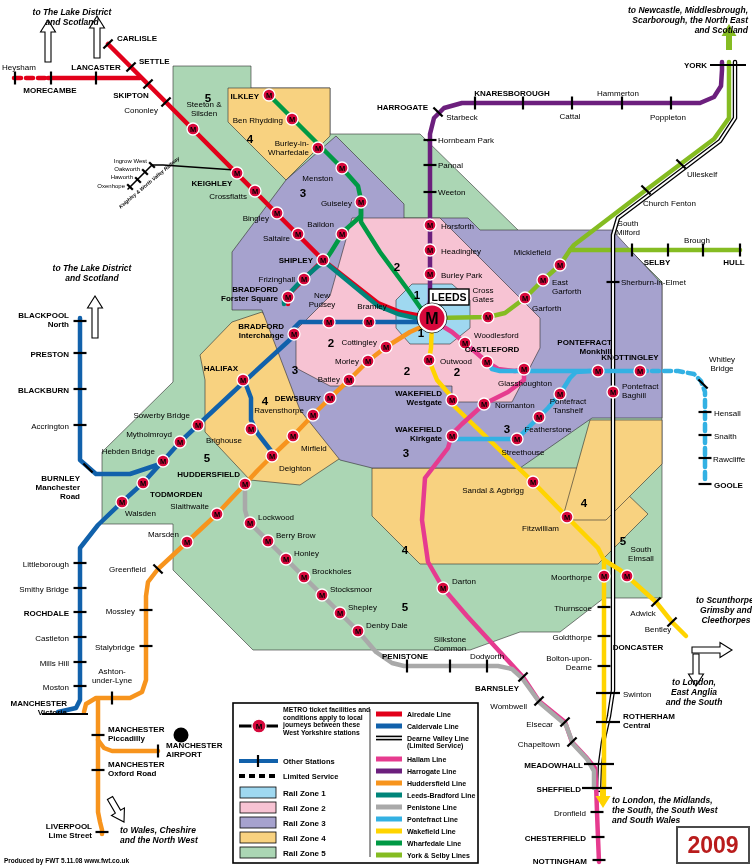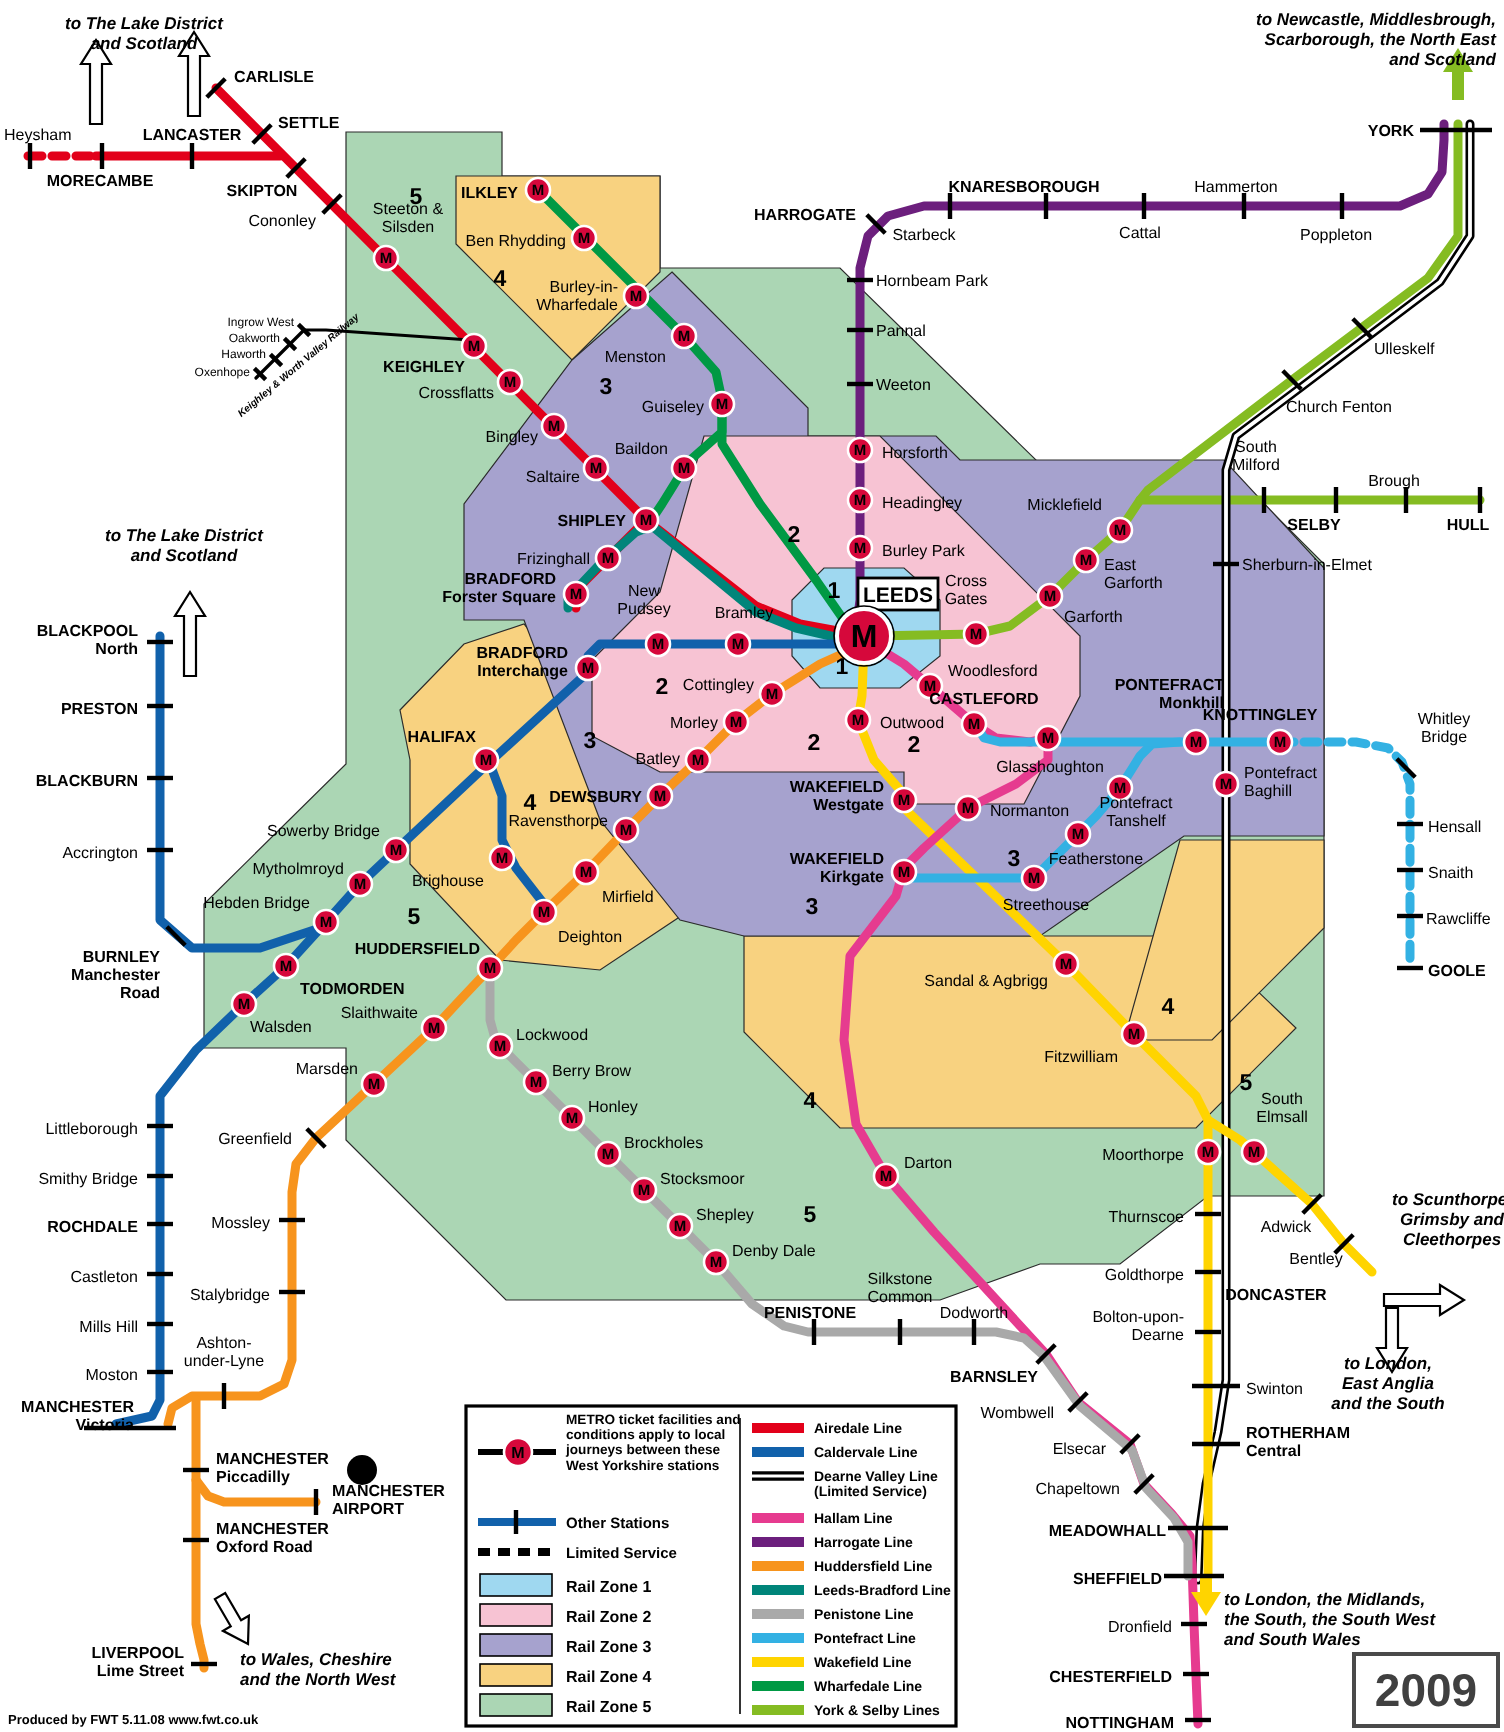--- a/index.html
+++ b/index.html
@@ -3,21 +3,21 @@
 <meta charset="utf-8">
 <style>
   html,body{margin:0;padding:0;background:#fff;}
   #wrap{position:relative;width:752px;height:866px;background:#fff;overflow:hidden;
         font-family:"Liberation Sans",sans-serif;}
   svg{position:absolute;left:0;top:0;}
   svg text{font-family:"Liberation Sans","DejaVu Sans",sans-serif;fill:#000;}
   .credit{position:absolute;left:4px;top:857px;font-size:6.5px;font-weight:bold;color:#000;}
   .year-badge{position:absolute;left:676px;top:826px;width:70px;height:34px;border:2px solid #4a4a4a;
       background:#fff;display:flex;align-items:center;justify-content:center;
-      font-size:23px;font-weight:bold;color:#404040;}
+      font-size:23px;font-weight:bold;color:#b91c1c;}
 </style>
 </head>
 <body>
 
 <div id="wrap">
   <svg id="map" width="752" height="866" viewBox="0 0 752 866">
       <polygon points="173,66 251,66 251,88 330,88 330,134 420,134 520,232 612,232 662,282 662,598 604,598 560,632 520,632 470,650 253,650 173,570 173,524 102,524 102,452 173,382 173,132" fill="#abd6b4" stroke="#2b2b2b" stroke-width="0.6"></polygon>
       <polygon points="228,88 330,88 330,136 286,180 228,122" fill="#f8d280" stroke="#2b2b2b" stroke-width="0.6"></polygon>
       <polygon points="200,355 232,322 262,312 300,360 345,455 300,485 250,480 205,432 205,380" fill="#f8d280" stroke="#2b2b2b" stroke-width="0.6"></polygon>
       <polygon points="372,468 600,468 648,514 598,564 420,564 372,516" fill="#f8d280" stroke="#2b2b2b" stroke-width="0.6"></polygon>

